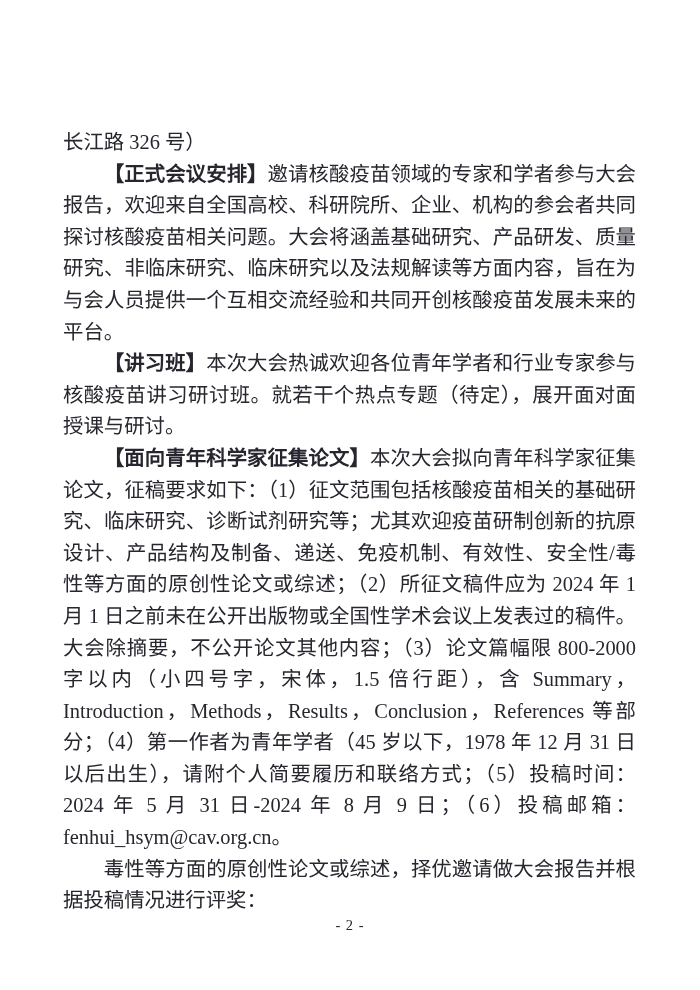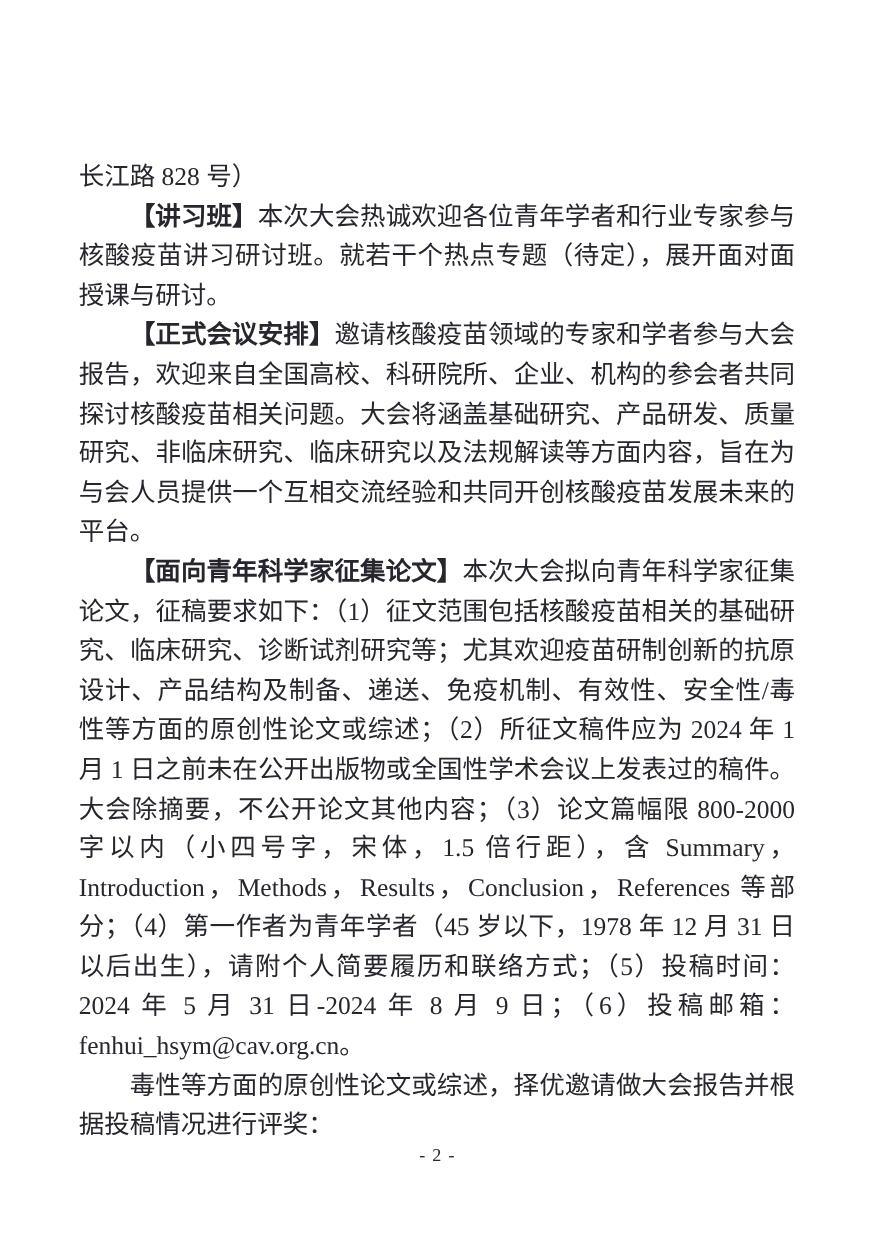--- a/index.html
+++ b/index.html
@@ -46,20 +46,20 @@
     font-size: 14.5px;
     color: #26262e;
     letter-spacing: 1px;
   }
 </style>
 </head>
 <body>
 
 <div class="page">
   <div class="content">
-      <p class="para"><span>长江路 828 号）</span></p>
+      <p class="para"><span>长江路 326 号）</span></p>
+      <p class="para indent"><span class="seg-bold">【正式会议安排】</span><span>邀请核酸疫苗领域的专家和学者参与大会报告，欢迎来自全国高校、科研院所、企业、机构的参会者共同探讨核酸疫苗相关问题。大会将涵盖基础研究、产品研发、质量研究、非临床研究、临床研究以及法规解读等方面内容，旨在为与会人员提供一个互相交流经验和共同开创核酸疫苗发展未来的平台。</span></p>
       <p class="para indent"><span class="seg-bold">【讲习班】</span><span>本次大会热诚欢迎各位青年学者和行业专家参与核酸疫苗讲习研讨班。就若干个热点专题（待定），展开面对面授课与研讨。</span></p>
-      <p class="para indent"><span class="seg-bold">【正式会议安排】</span><span>邀请核酸疫苗领域的专家和学者参与大会报告，欢迎来自全国高校、科研院所、企业、机构的参会者共同探讨核酸疫苗相关问题。大会将涵盖基础研究、产品研发、质量研究、非临床研究、临床研究以及法规解读等方面内容，旨在为与会人员提供一个互相交流经验和共同开创核酸疫苗发展未来的平台。</span></p>
       <p class="para indent"><span class="seg-bold">【面向青年科学家征集论文】</span><span>本次大会拟向青年科学家征集论文，征稿要求如下：（1）征文范围包括核酸疫苗相关的基础研究、临床研究、诊断试剂研究等；尤其欢迎疫苗研制创新的抗原设计、产品结构及制备、递送、免疫机制、有效性、安全性/毒性等方面的原创性论文或综述；（2）所征文稿件应为 2024 年 1 月 1 日之前未在公开出版物或全国性学术会议上发表过的稿件。大会除摘要，不公开论文其他内容；（3）论文篇幅限 800-2000 字以内（小四号字，宋体，1.5 倍行距），含 Summary，Introduction，Methods，Results，Conclusion，References 等部分；（4）第一作者为青年学者（45 岁以下，1978 年 12 月 31 日以后出生），请附个人简要履历和联络方式；（5）投稿时间：2024 年 5 月 31 日-2024 年 8 月 9 日；（6）投稿邮箱：</span><span>fenhui_hsym@cav.org.cn</span><span>。</span></p>
       <p class="para indent"><span>毒性等方面的原创性论文或综述，择优邀请做大会报告并根据投稿情况进行评奖：</span></p>
     </div>
   <div class="footer">- 2 -</div>
 </div>
 
 </body></html>

